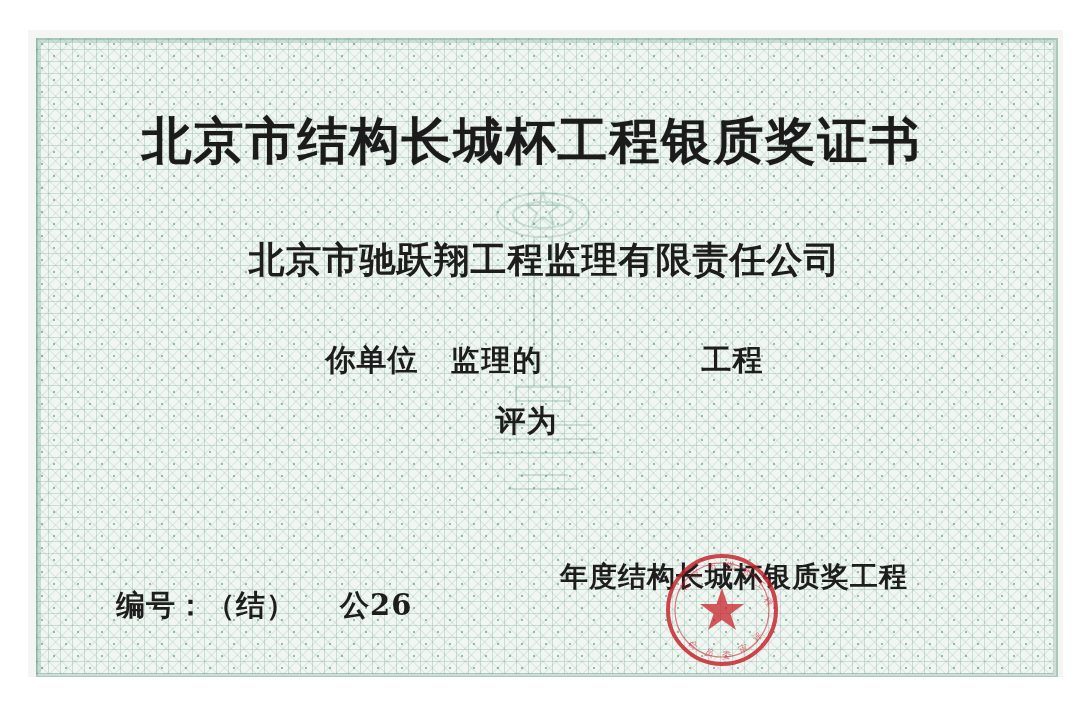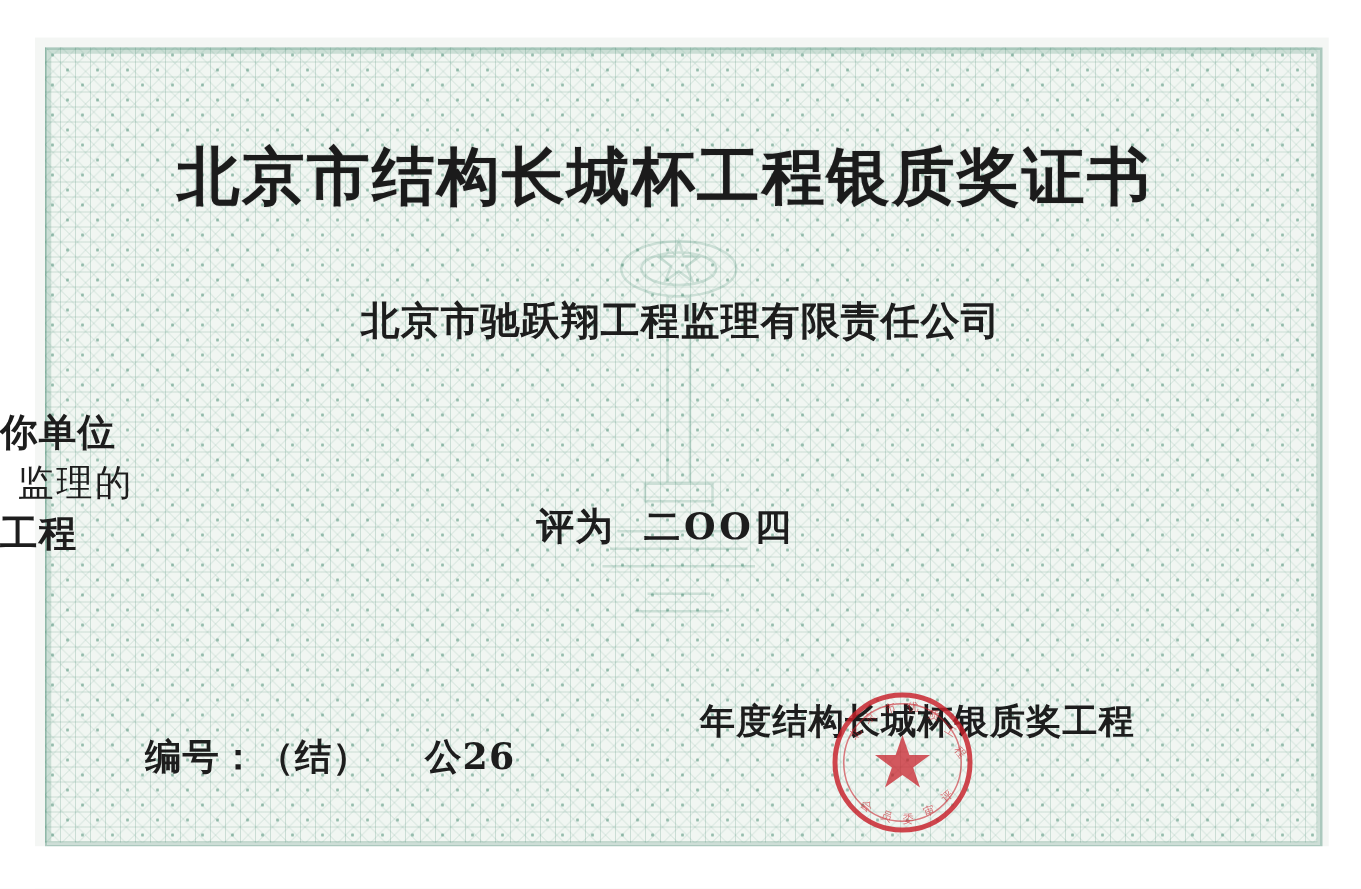--- a/index.html
+++ b/index.html
@@ -99,44 +99,44 @@
   }
 
   .org-line {
     position: absolute;
     left: 0;
     top: 236px;
     width: 1089px;
     text-align: center;
     font-family: "DejaVu Serif", "Liberation Serif", serif;
     font-weight: bold;
-    font-size: 31px;
+    font-size: 36px;
     letter-spacing: 1px;
     color: #1d1d1d;
   }
 
   .body-line {
     position: absolute;
     width: 1089px;
     display: flex;
     align-items: baseline;
     justify-content: center;
     font-family: "DejaVu Serif", "Liberation Serif", serif;
     color: #1d1d1d;
   }
-  .line-2 { top: 326px; flex-direction: column; }
+  .line-2 { top: 340px; }
   .line-3 { top: 401px; }
 
   .seg-strong {
     font-weight: bold;
     font-size: 30px;
     letter-spacing: 1px;
   }
   .seg-fill {
-    font-weight: normal;
+    font-weight: bold;
     font-size: 29px;
     letter-spacing: 2px;
     padding: 0 14px;
   }
   .seg-gap-sm { width: 18px; display: inline-block; }
   .seg-gap-md { width: 52px; display: inline-block; }
   .seg-gap-lg { width: 92px; display: inline-block; }
 
   .year-num {
     font-weight: bold;
@@ -227,21 +227,20 @@
       <span class="seg-gap-sm"></span>
       <span class="seg-fill">监理的</span>
       <span class="seg-gap-md"></span>
       <span class="seg-gap-lg"></span>
       <span class="seg-strong">工程</span>
     </div>
 
     <div class="body-line line-3">
       <span class="seg-strong">评为</span>
       <span class="seg-gap-sm"></span>
-      <span class="year-num">二OO四</span>
       <span class="seg-gap-sm"></span>
     </div>
 
     <div class="serial">
       <span>编号：（结）</span>
       <span class="serial-gap"></span>
       <span>公26</span>
     </div>
 
     <div class="issuer">年度结构长城杯银质奖工程</div>

